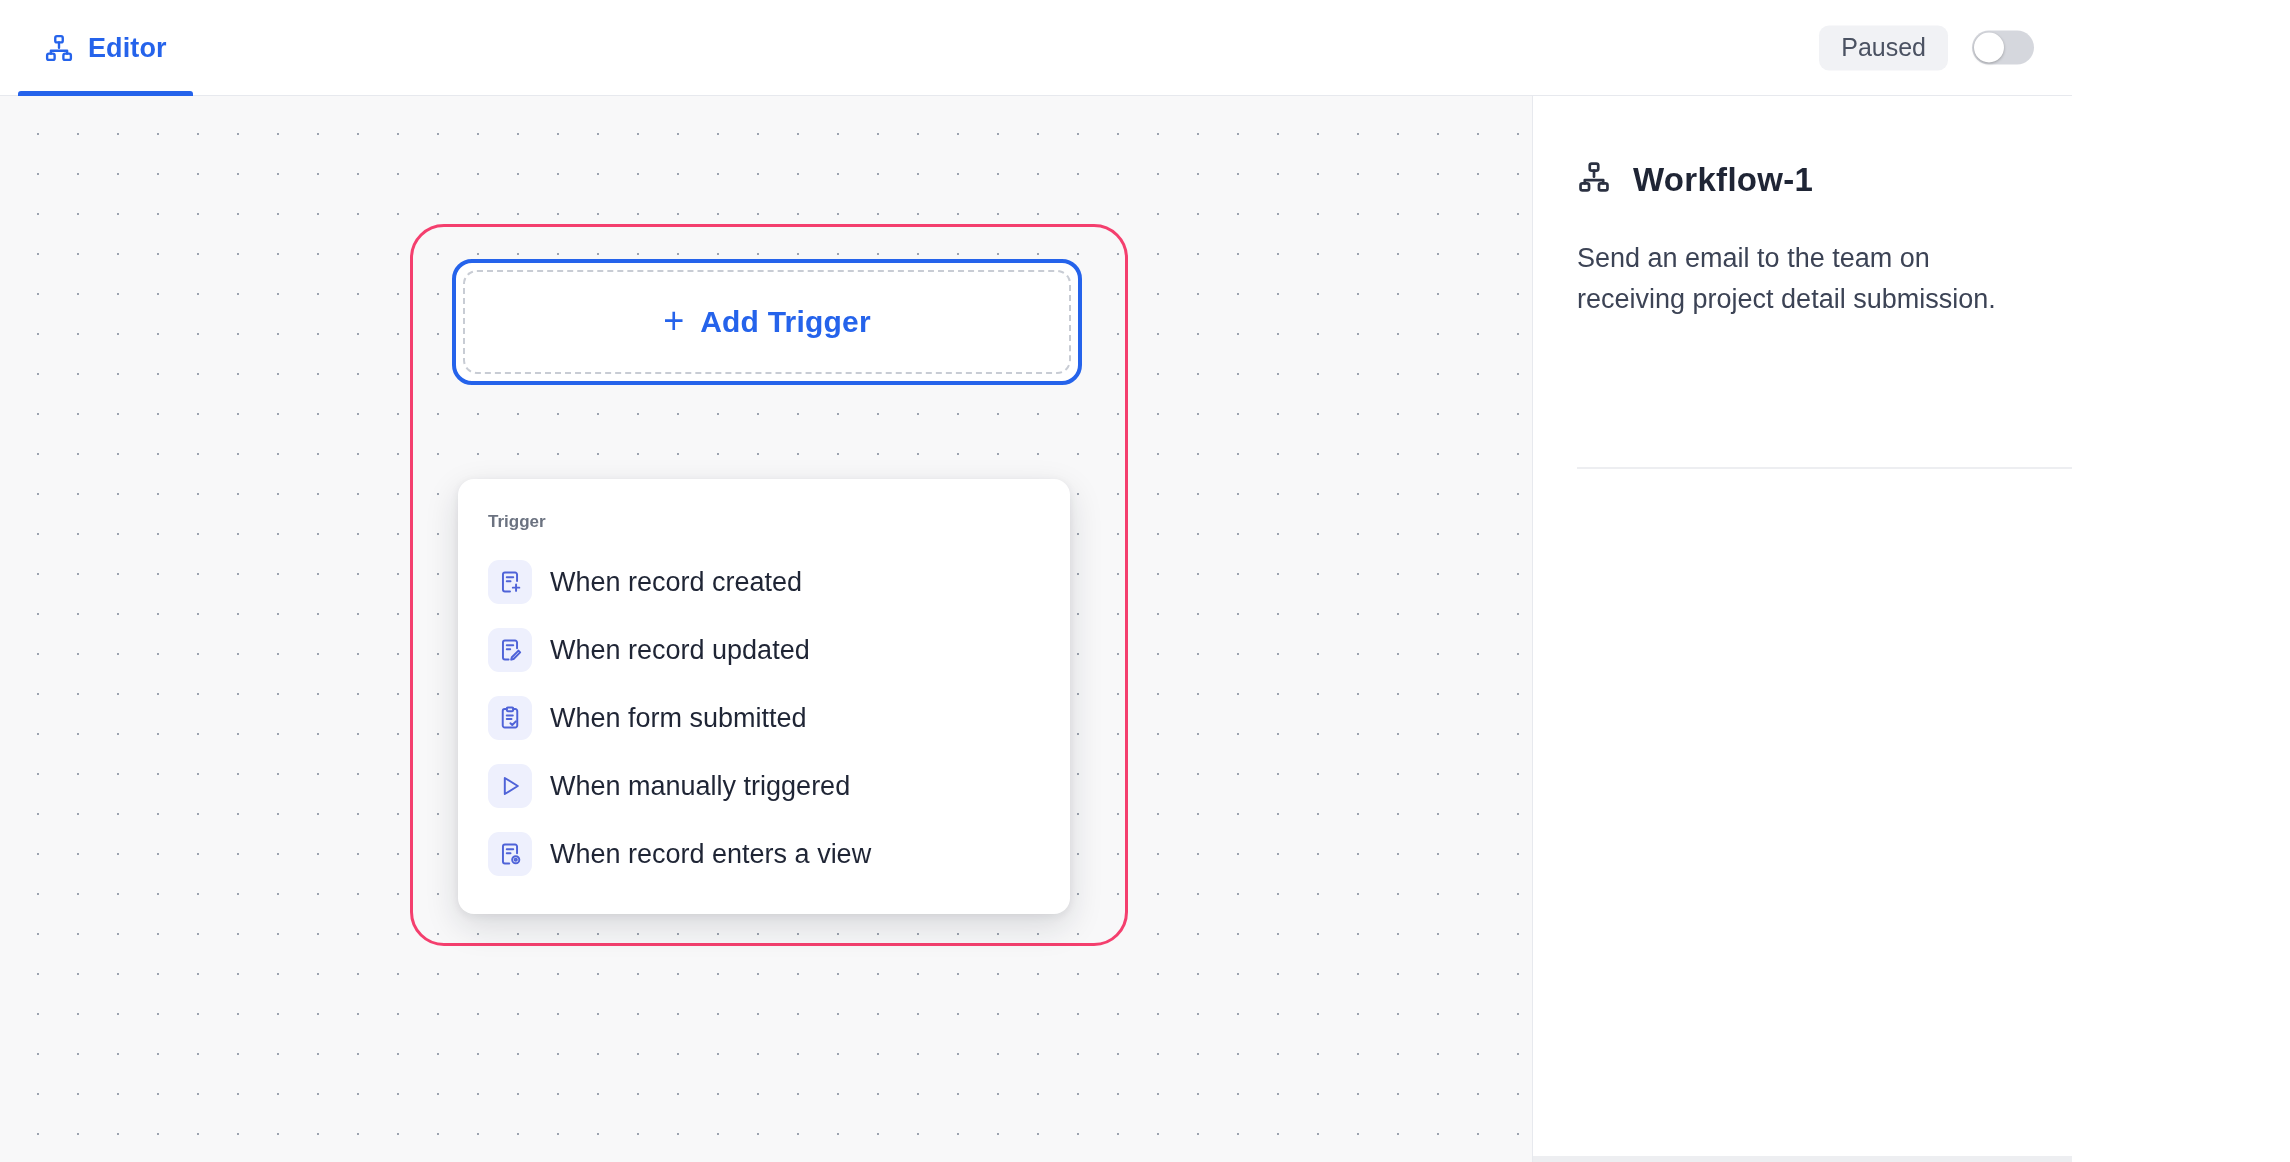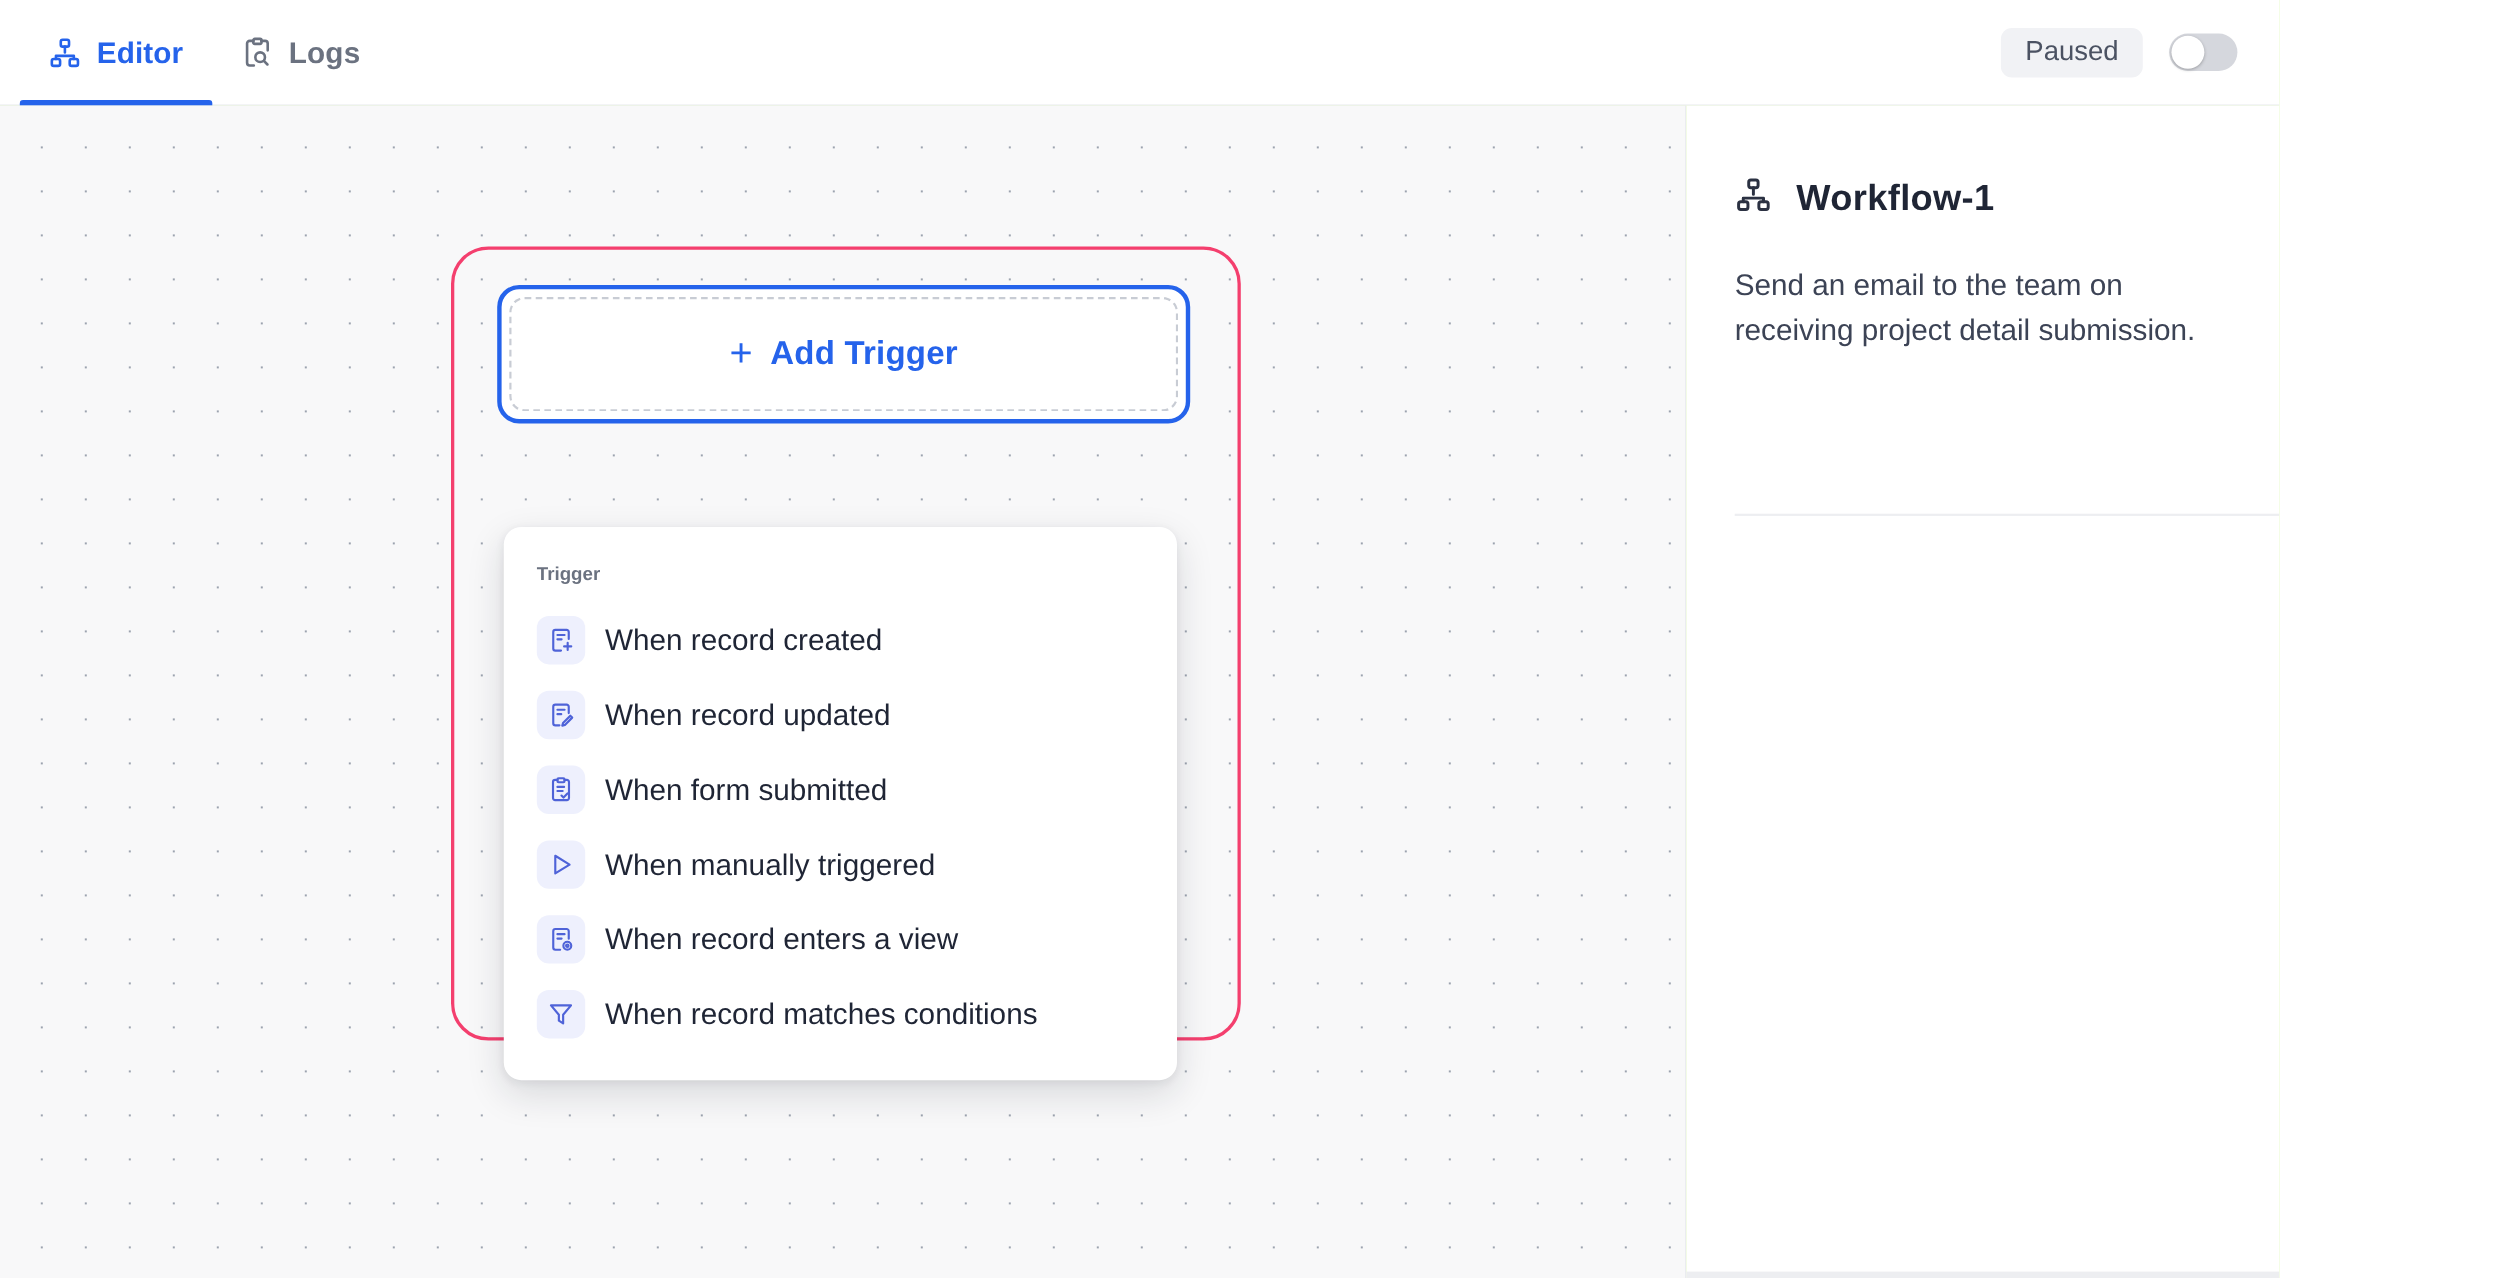--- a/index.html
+++ b/index.html
@@ -275,32 +275,20 @@
           <svg width="30" height="30" viewBox="0 0 24 24" fill="none" stroke="#2563eb" stroke-width="1.9" stroke-linecap="round" stroke-linejoin="round">
             <rect x="9" y="2.5" width="6" height="5" rx="1.4"></rect>
             <rect x="2.5" y="16.5" width="6" height="5" rx="1.4"></rect>
             <rect x="15.5" y="16.5" width="6" height="5" rx="1.4"></rect>
             <path d="M12 7.5v4.3M5.5 16.5v-2.3h13v2.3"></path>
           </svg>
         </span>
         <span class="tab-label">Editor</span>
       </div>
 
-      <div class="tab">
-        <span class="tab-icon">
-          <svg width="30" height="30" viewBox="0 0 24 24" fill="none" stroke="#6b7280" stroke-width="1.9" stroke-linecap="round" stroke-linejoin="round">
-            <path d="M9.2 3.3H6.4A1.9 1.9 0 0 0 4.5 5.2v14.1a1.9 1.9 0 0 0 1.9 1.9h3"></path>
-            <path d="M14.8 3.3h2.8a1.9 1.9 0 0 1 1.9 1.9v5"></path>
-            <rect x="9" y="1.9" width="6" height="3.6" rx="1.1"></rect>
-            <circle cx="14" cy="15.2" r="3.5"></circle>
-            <path d="M16.7 17.9l2.6 2.6"></path>
-          </svg>
-        </span>
-        <span class="tab-label">Logs</span>
-      </div>
 
     </div>
 
     <div class="topbar-right">
       <div class="status-pill">Paused</div>
       <div class="toggle">
         <div class="knob"></div>
       </div>
     </div>
 
@@ -373,28 +361,20 @@
               <svg width="26" height="26" viewBox="0 0 24 24" fill="none" stroke="#4f63d8" stroke-width="1.8" stroke-linecap="round" stroke-linejoin="round">
                 <path d="M18.5 11.4V5.1a1.8 1.8 0 0 0-1.8-1.8H7.3A1.8 1.8 0 0 0 5.5 5.1v13.8a1.8 1.8 0 0 0 1.8 1.8h4"></path>
                 <path d="M9 7.6h6M9 11.3h3.5"></path>
                 <circle cx="17.3" cy="17.3" r="3.3"></circle>
                 <circle cx="17.3" cy="17.3" r="1.05"></circle>
               </svg>
             </span>
             <span class="menu-label">When record enters a view</span>
           </div>
 
-          <div class="menu-item">
-            <span class="menu-icon">
-              <svg width="26" height="26" viewBox="0 0 24 24" fill="none" stroke="#4f63d8" stroke-width="1.8" stroke-linecap="round" stroke-linejoin="round">
-                <path d="M3.6 4.6h16.8l-6.6 7.9v7.2l-3.6-2.3v-4.9z"></path>
-              </svg>
-            </span>
-            <span class="menu-label">When record matches conditions</span>
-          </div>
 
 
         </div>
       </div>
 
     </div>
 
     <div class="rightpanel">
 
       <div class="wf-header">

